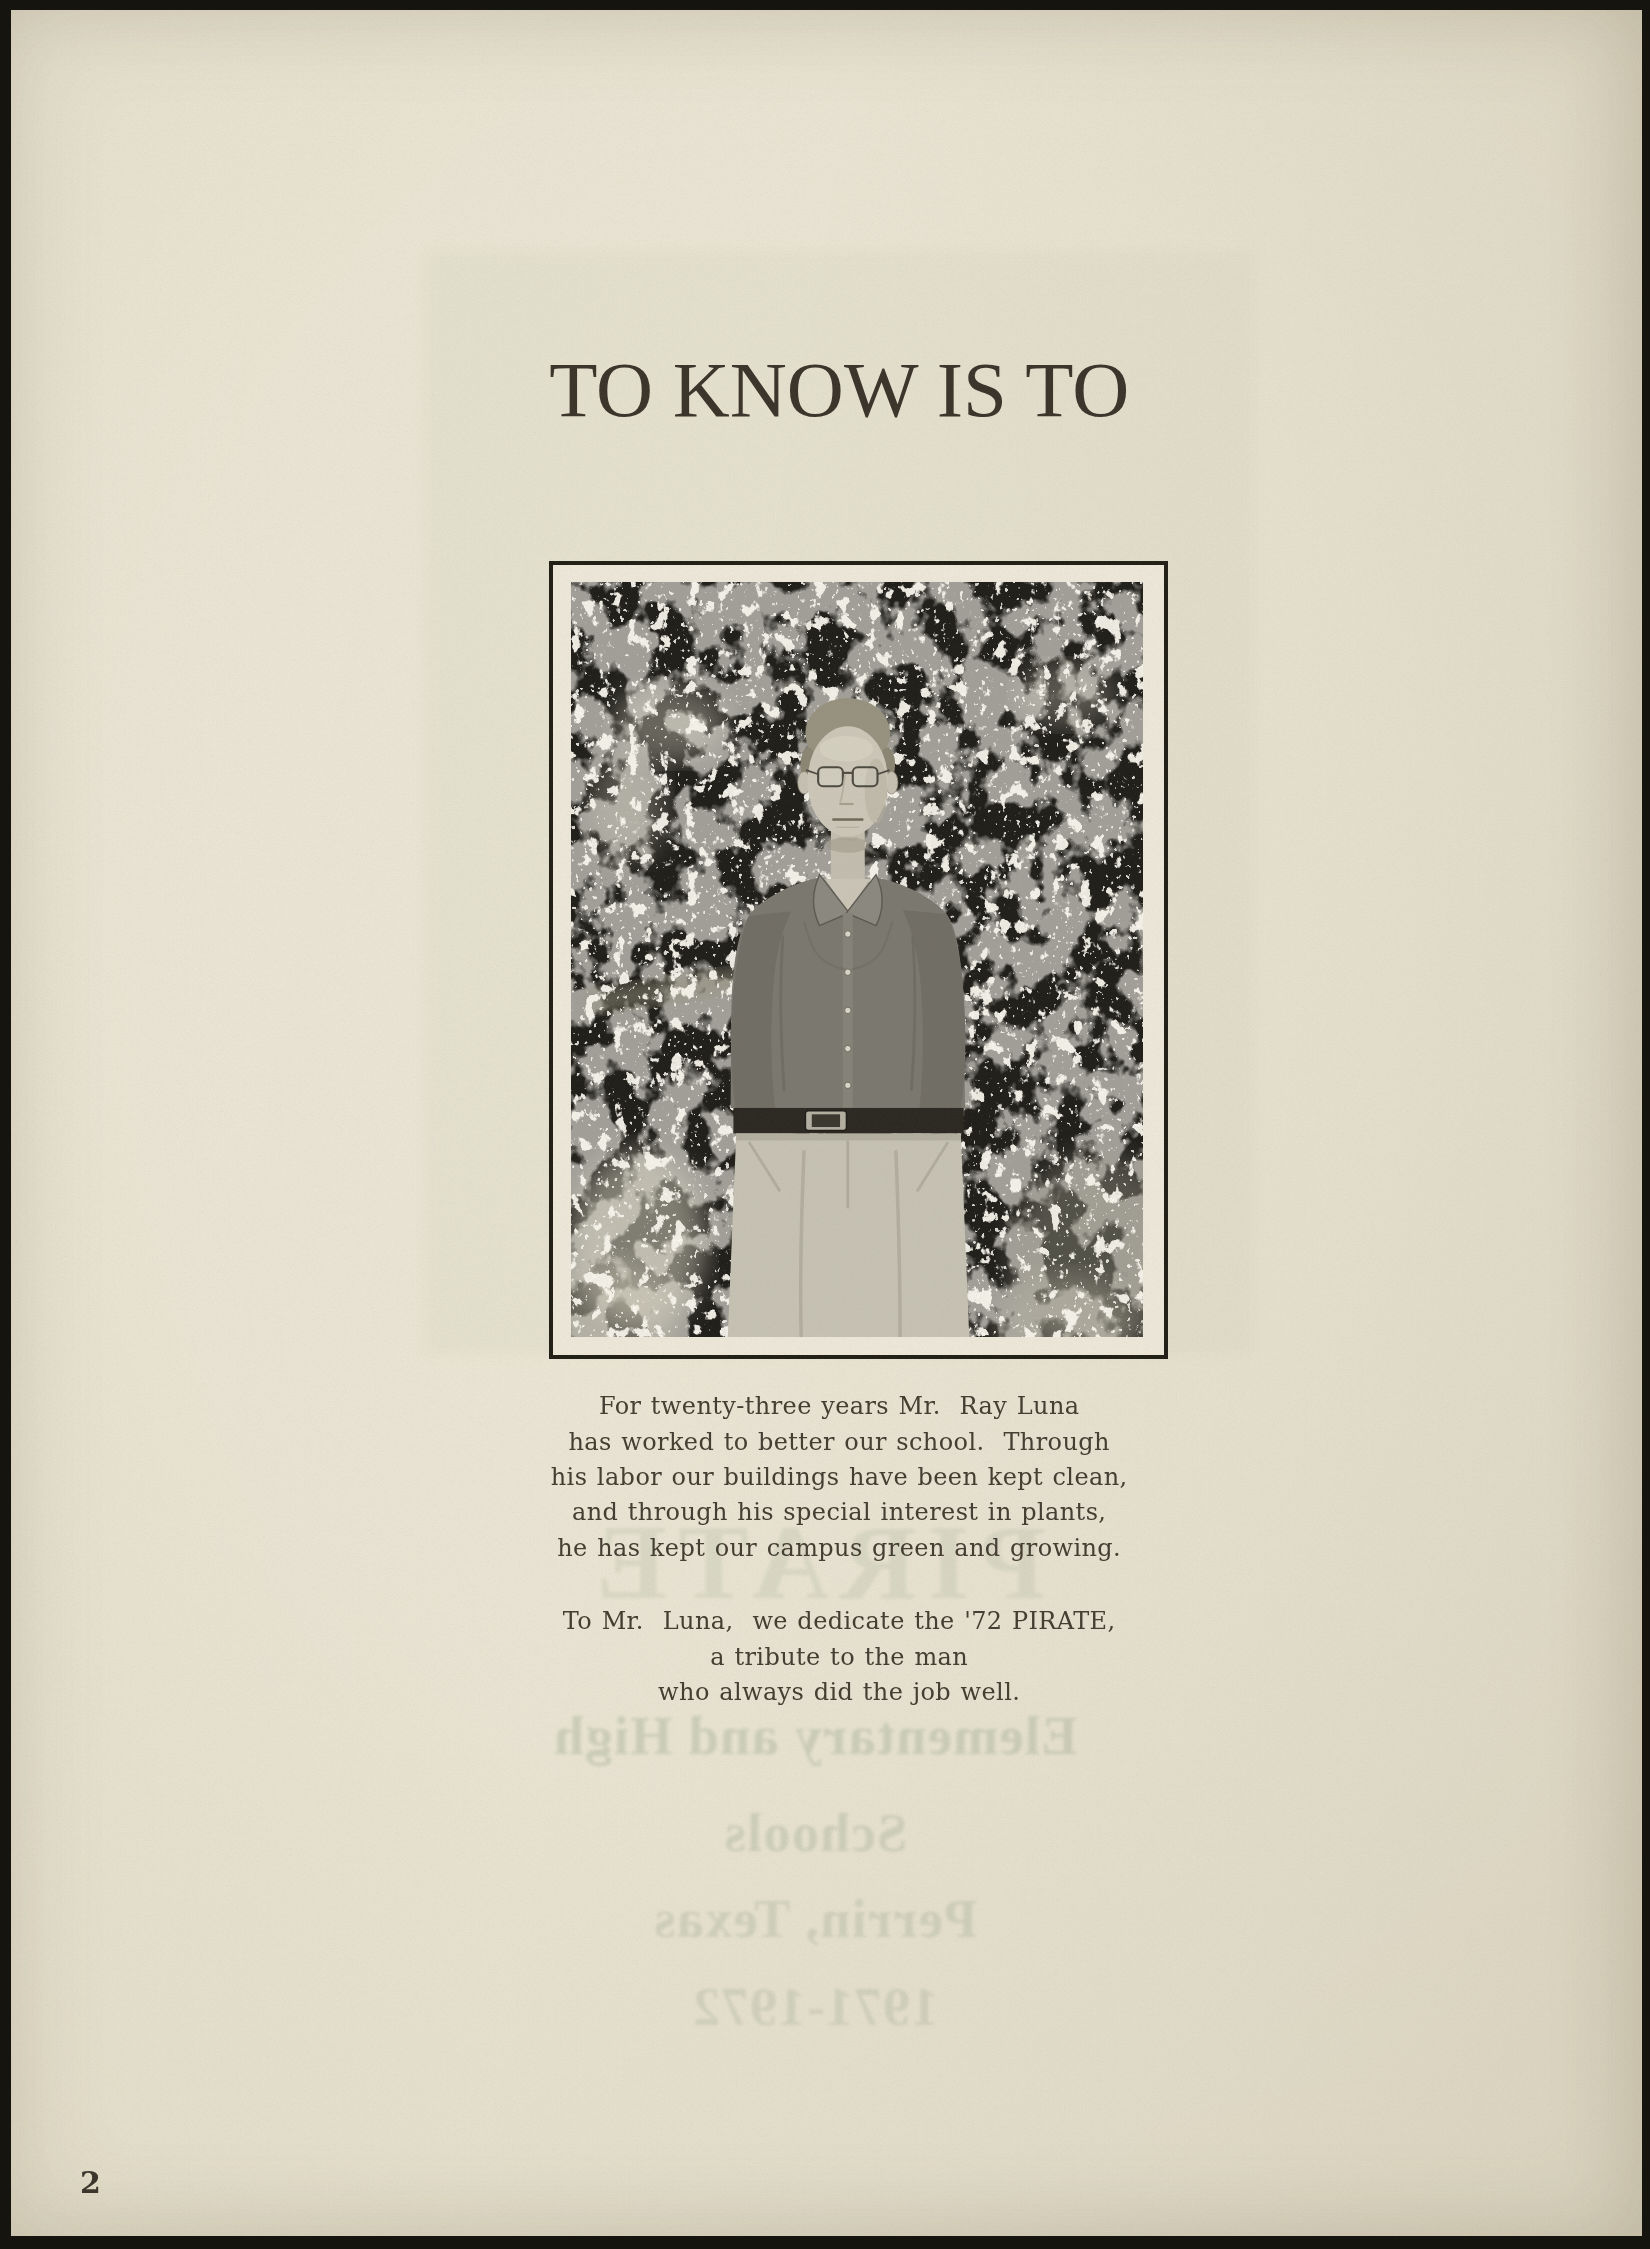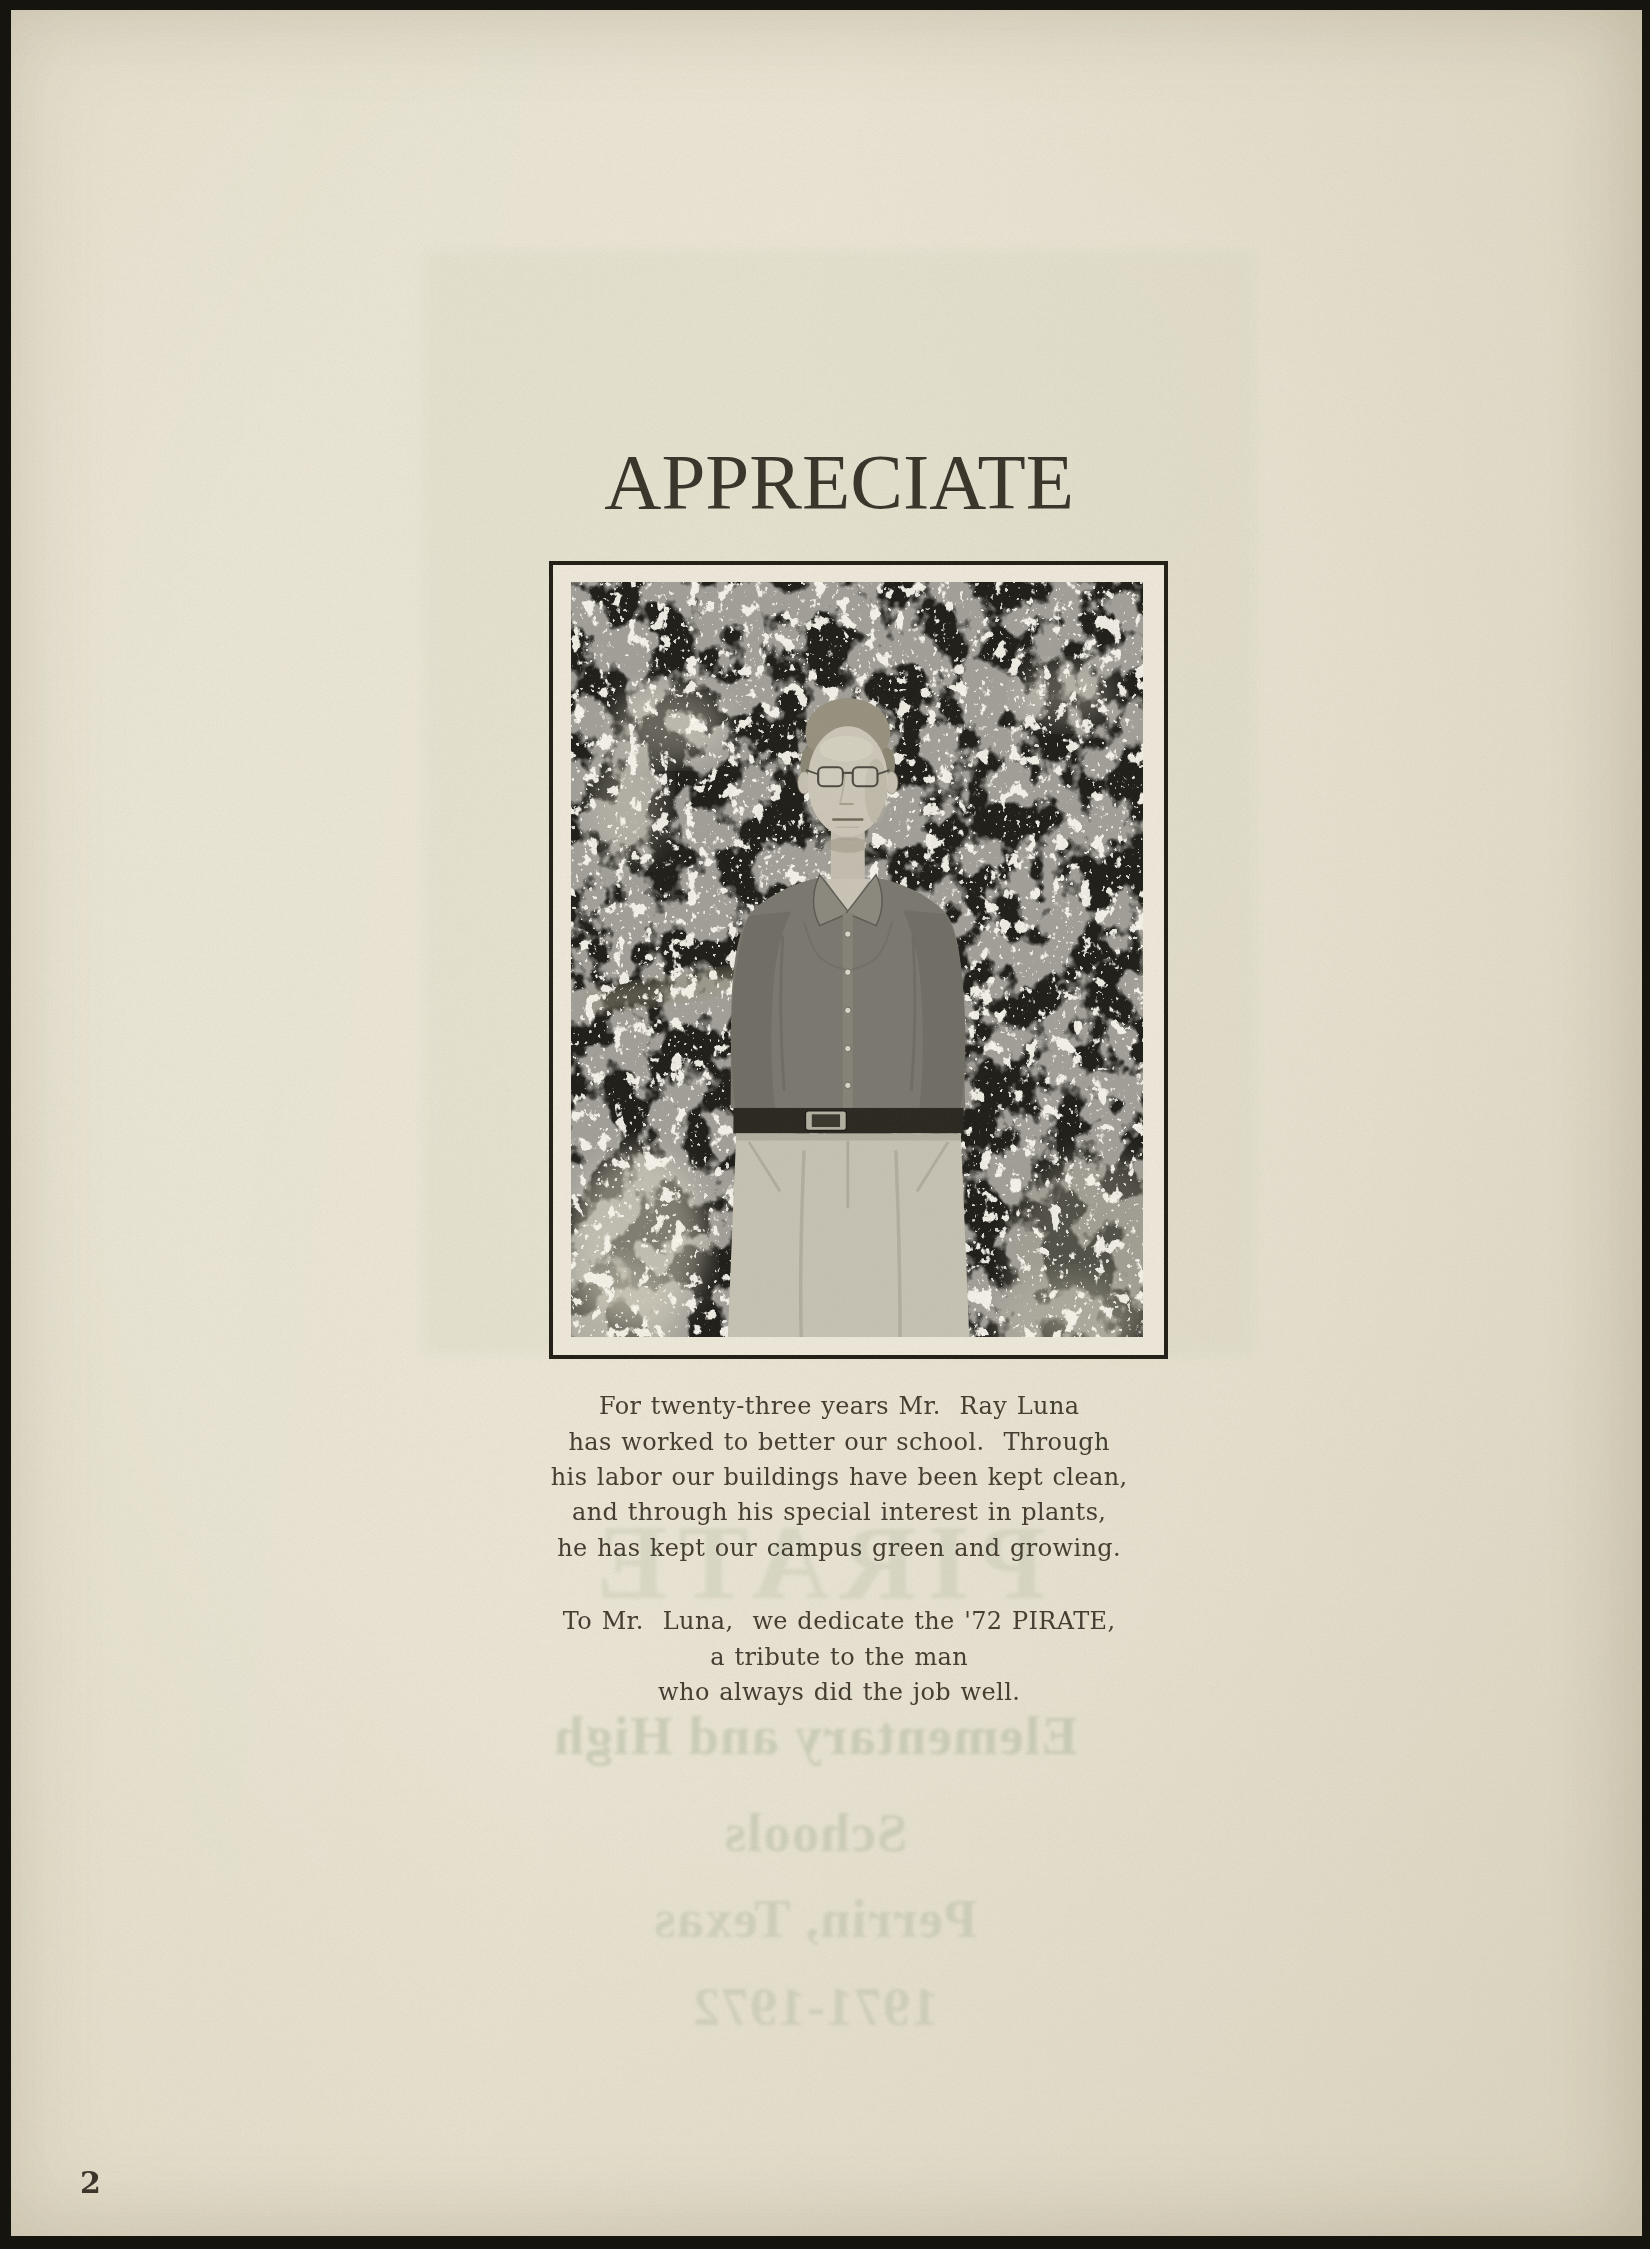--- a/index.html
+++ b/index.html
@@ -63,21 +63,21 @@
   <div class="bleed-layer" aria-hidden="true">
     <div class="bleed-rect"></div>
     <div class="bleed-line bleed-big">PIRATE</div>
     <div class="bleed-line bleed-l0">Elementary and High</div>
     <div class="bleed-line bleed-l1">Schools</div>
     <div class="bleed-line bleed-l2">Perrin, Texas</div>
     <div class="bleed-line bleed-l3">1971-1972</div>
   </div>
 
   <div class="content">
-    <div class="title"><br><span>APPRECIATE</span></div>
+    <div class="title"><span>TO KNOW IS TO</span><br></div>
 
     <div class="copy-line" style="top:1379px">For twenty-three years Mr.  Ray Luna</div>
     <div class="copy-line" style="top:1415px">has worked to better our school.  Through</div>
     <div class="copy-line" style="top:1450px">his labor our buildings have been kept clean,</div>
     <div class="copy-line" style="top:1485px">and through his special interest in plants,</div>
     <div class="copy-line" style="top:1521px">he has kept our campus green and growing.</div>
 
     <div class="copy-line" style="top:1594px">To Mr.  Luna,  we dedicate the '72 PIRATE,</div>
     <div class="copy-line" style="top:1630px">a tribute to the man</div>
     <div class="copy-line" style="top:1665px">who always did the job well.</div>

